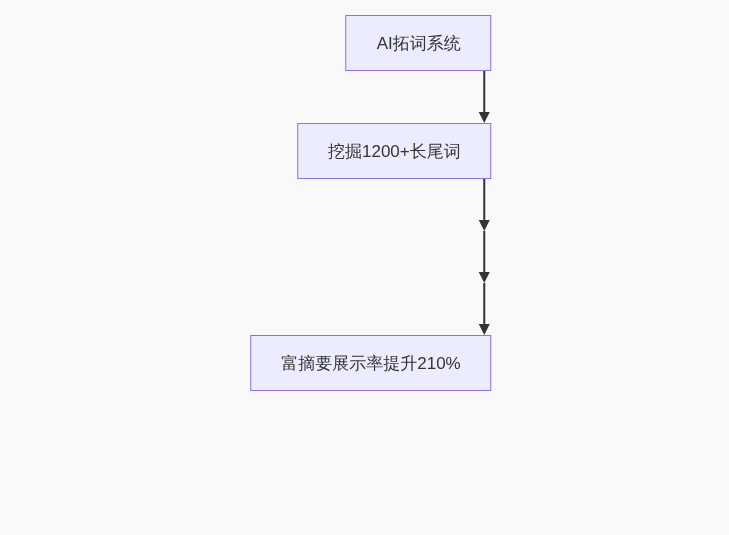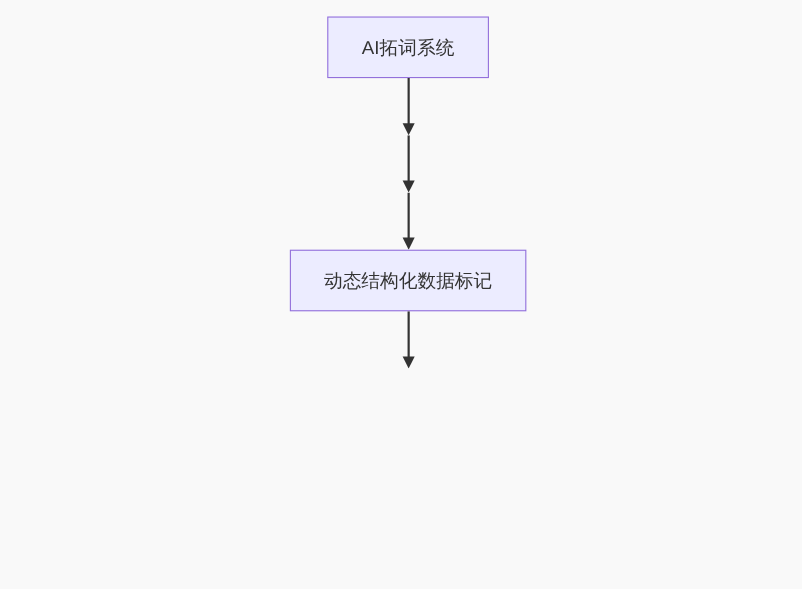--- a/index.html
+++ b/index.html
@@ -17,21 +17,21 @@
     overflow: hidden;
     font-family: "Liberation Sans", "DejaVu Sans", sans-serif;
   }
   .flowchart {
     position: absolute;
     left: 371px;
     top: 15px;
     transform: translateX(-50%);
     display: flex;
     flex-direction: column;
-    align-items: center;
+    align-items: flex-end;
   }
   .node {
     height: 56px;
     padding: 0 30px;
     background: var(--node-fill);
     border: 1px solid var(--node-border);
     color: var(--node-text);
     font-size: 17px;
     display: flex;
     align-items: center;
@@ -55,33 +55,34 @@
 
 <div class="flowchart">
 
   <div class="node">AI拓词系统</div>
 
   <svg class="arrow" width="14" height="52" viewBox="0 0 14 52" aria-hidden="true">
     <line x1="7" y1="0" x2="7" y2="42"></line>
     <polygon points="1.5,41 12.5,41 7,52"></polygon>
   </svg>
 
+  <div class="node">挖掘1200+长尾词</div>
 
   <svg class="arrow" width="14" height="52" viewBox="0 0 14 52" aria-hidden="true">
     <line x1="7" y1="0" x2="7" y2="42"></line>
     <polygon points="1.5,41 12.5,41 7,52"></polygon>
   </svg>
 
 
   <svg class="arrow" width="14" height="52" viewBox="0 0 14 52" aria-hidden="true">
     <line x1="7" y1="0" x2="7" y2="42"></line>
     <polygon points="1.5,41 12.5,41 7,52"></polygon>
   </svg>
 
-  <div class="node">动态结构化数据标记</div>
 
   <svg class="arrow" width="14" height="52" viewBox="0 0 14 52" aria-hidden="true">
     <line x1="7" y1="0" x2="7" y2="42"></line>
     <polygon points="1.5,41 12.5,41 7,52"></polygon>
   </svg>
 
+  <div class="node">富摘要展示率提升210%</div>
 
 </div>
 
 </body></html>

